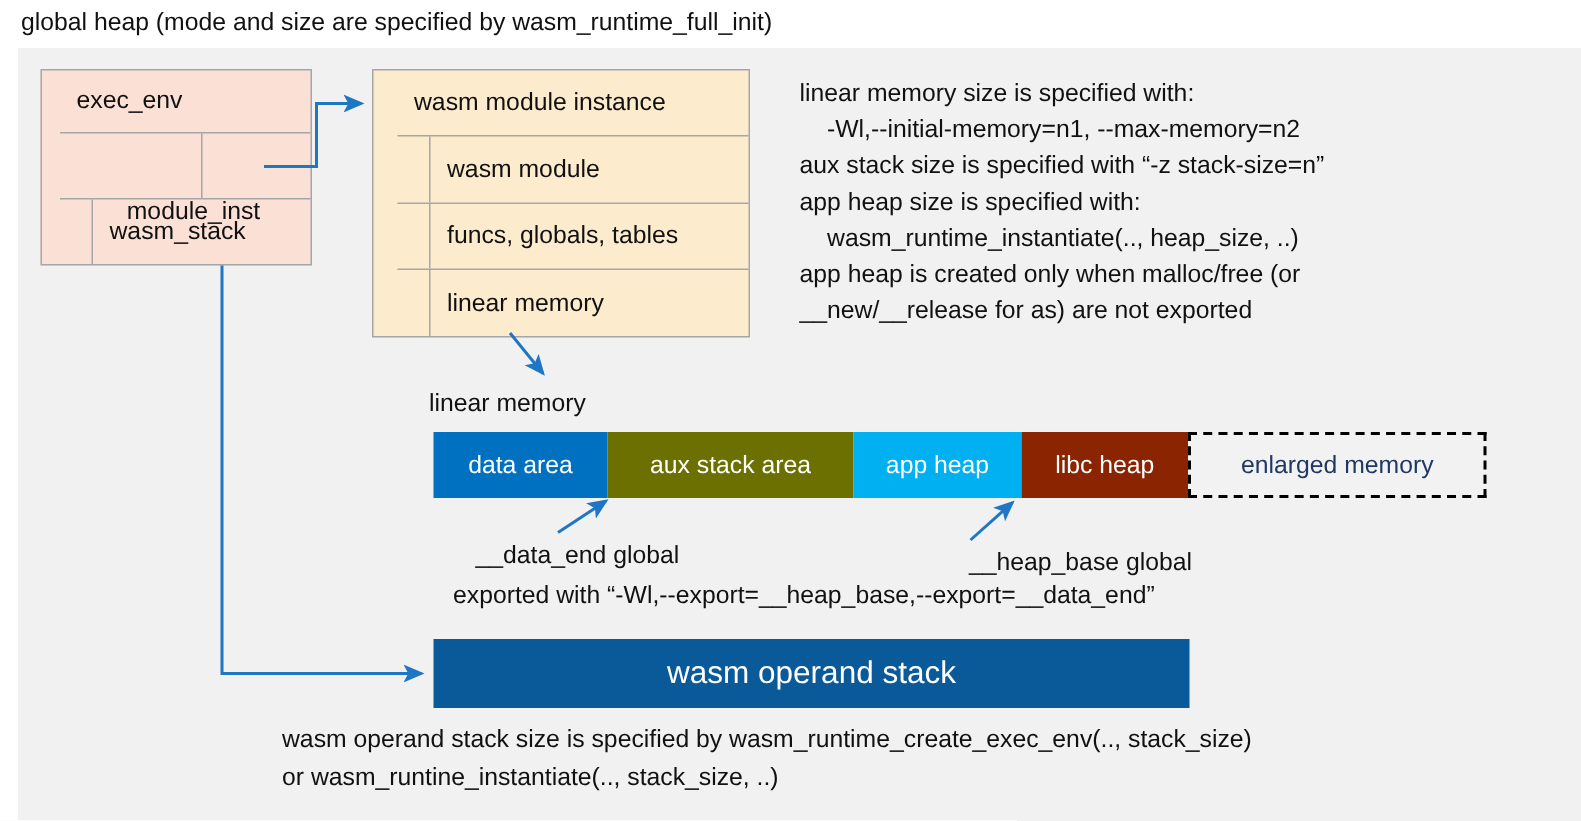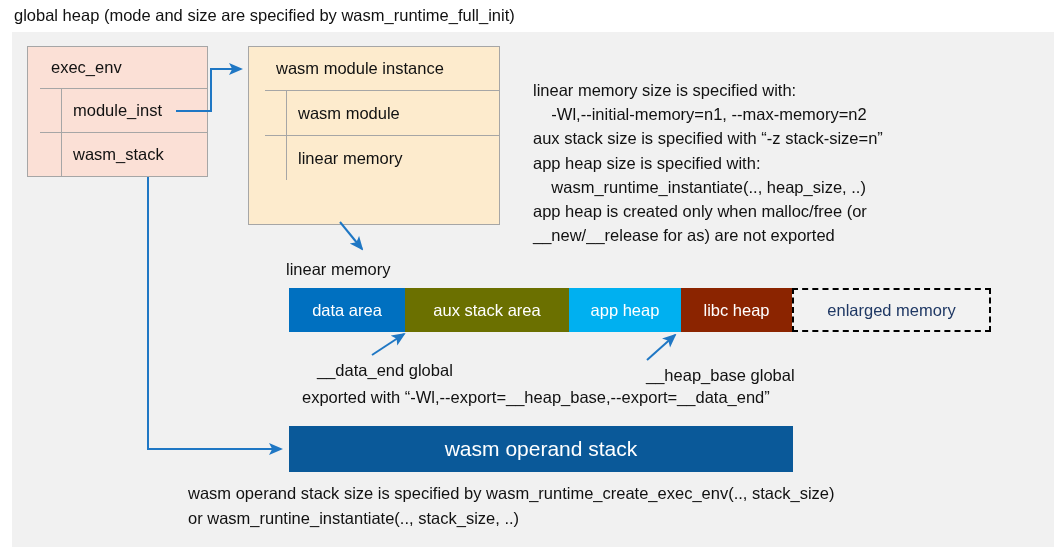--- a/index.html
+++ b/index.html
@@ -80,21 +80,20 @@
   
   .notes-right {
     position: absolute;
     left: 533px;
     top: 50px;
     width: 515px;
     font-size: 16.5px;
     line-height: 24.2px;
     color: #111111;
     white-space: pre;
-    margin-top: 28px;
   }
 
   
   .strip-label {
     position: absolute;
     font-size: 16.5px;
     line-height: 22px;
     color: #111111;
     white-space: nowrap;
   }
@@ -176,37 +175,41 @@
 <div id="canvas">
 
   <div class="page-title">global heap (mode and size are specified by wasm_runtime_full_init)</div>
 
   <div class="grey-panel" style="background: rgb(241, 241, 241);"></div>
 
   <div class="struct-box" id="exec-env-box" style="background: rgb(251, 224, 214); padding-left: 12px;">
     <div class="row" style="height:42px;">
       <div class="cell" style="flex:1 1 auto;">exec_env</div>
     </div>
-    <div class="row" style="height:44px;">
+    <div class="row" style="height:44px;flex-direction:column;">
       <div class="gutter" style="width:22px;"></div>
       <div class="cell" style="flex:1 1 auto;">module_inst</div>
     </div>
     <div class="row" style="height:43px;">
       <div class="gutter" style="width:22px;"></div>
       <div class="cell" style="flex:1 1 auto;">wasm_stack</div>
     </div>
   </div>
 
   <div class="struct-box" id="module-instance-box" style="background: rgb(253, 235, 205);">
     <div class="row" style="height:44px;">
       <div class="cell" style="flex:1 1 auto;">wasm module instance</div>
     </div>
     <div class="row" style="height:45px;">
       <div class="gutter" style="width:22px;"></div>
       <div class="cell" style="flex:1 1 auto;">wasm module</div>
+    </div>
+    <div class="row" style="height:44px;">
+      <div class="gutter" style="width:22px;"></div>
+      <div class="cell" style="flex:1 1 auto;">funcs, globals, tables</div>
     </div>
     <div class="row" style="height:44px;">
       <div class="gutter" style="width:22px;"></div>
       <div class="cell" style="flex:1 1 auto;">linear memory</div>
     </div>
   </div>
 
   <div class="notes-right">linear memory size is specified with:
     -Wl,--initial-memory=n1, --max-memory=n2
 aux stack size is specified with “-z stack-size=n”

